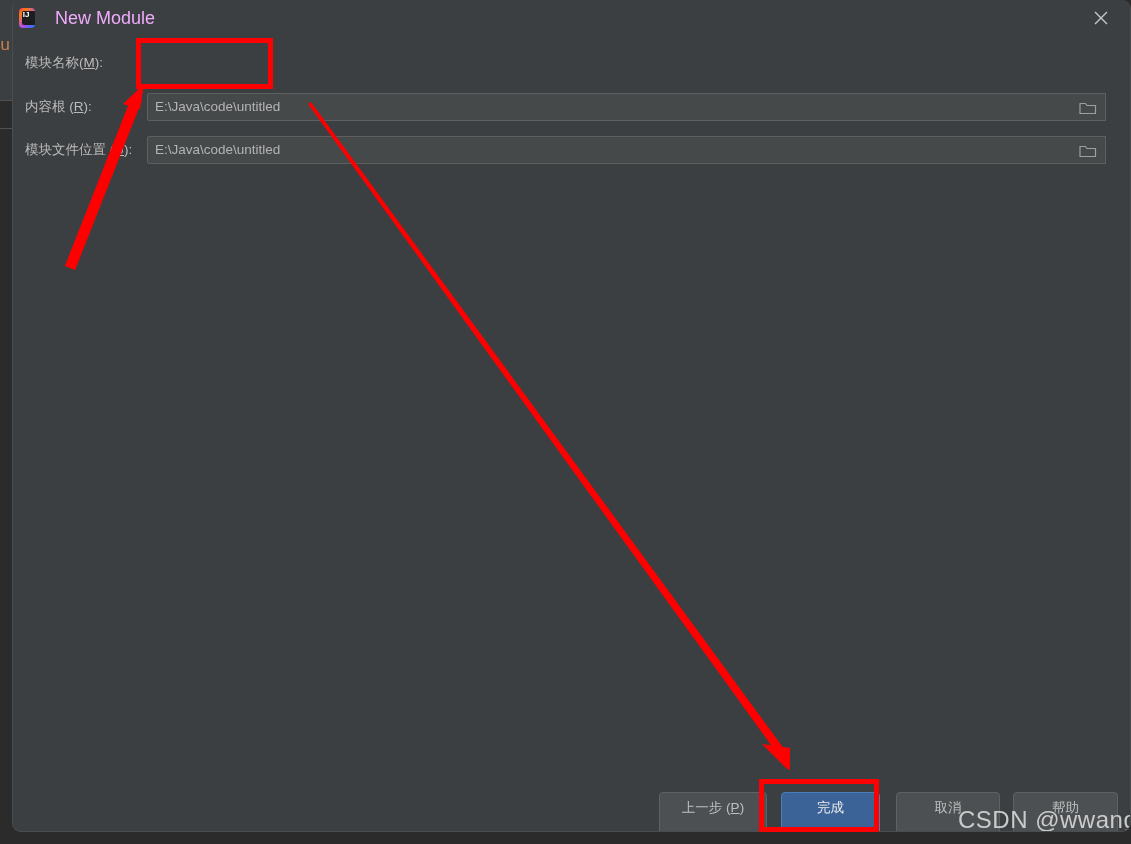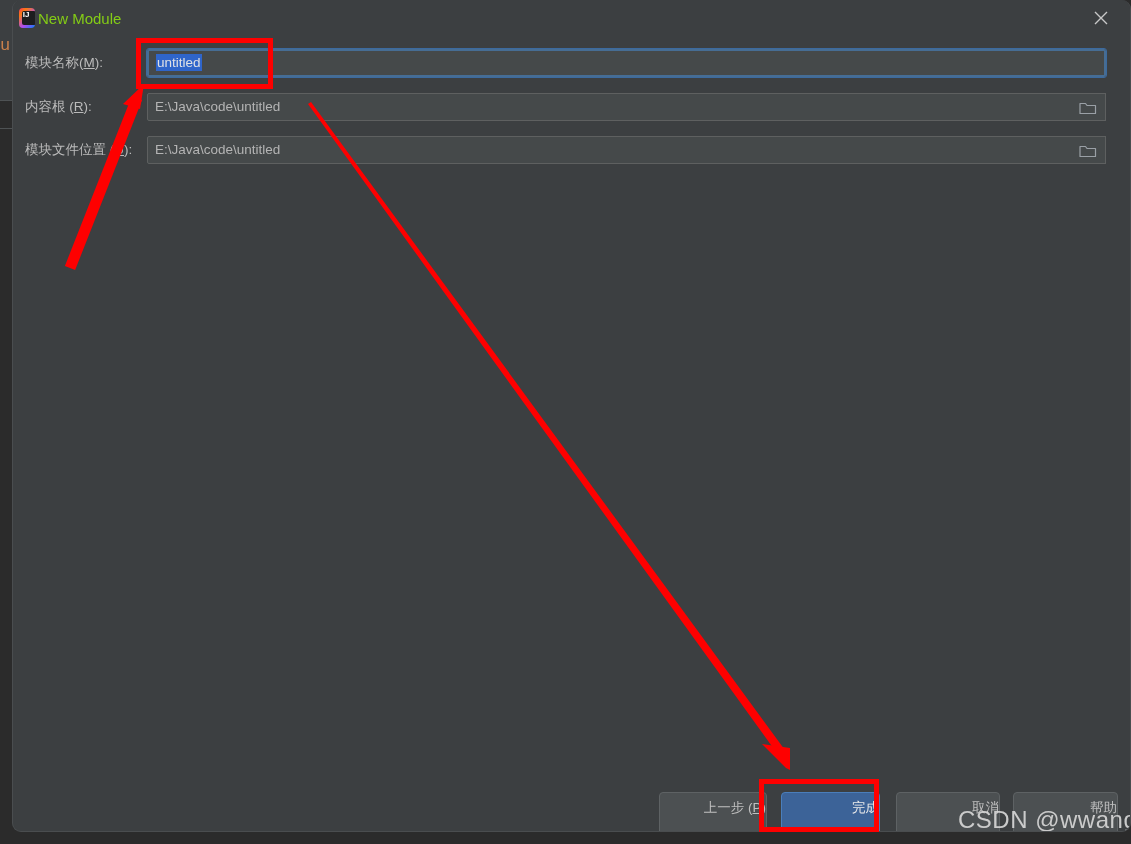--- a/index.html
+++ b/index.html
@@ -91,23 +91,23 @@
     width: 14px; height: 14px;
     color: #ffffff;
     font-size: 8px;
     font-weight: bold;
     line-height: 14px;
     text-align: center;
     font-family: "Liberation Sans", sans-serif;
   }
   .title-text {
     position: absolute;
-    left: 25px; top: 8px;
-    font-size: 15px;
-    color: #84cc16;
+    left: 42px; top: 8px;
+    font-size: 18px;
+    color: #f0abfc;
     line-height: 21px;
     white-space: nowrap;
   }
   .close-btn {
     position: absolute;
     right: 6px; top: 0px;
     width: 46px; height: 34px;
     cursor: pointer;
   }
   .close-btn svg { position: absolute; left: 16px; top: 11px; }
@@ -184,21 +184,21 @@
   .btn {
     position: absolute;
     top: 792px;
     height: 44px;
     background: #4c5052;
     border: 1px solid #5e6264;
     border-radius: 4px;
     color: #bfbfbf;
     font-size: 13.5px;
     line-height: 30px;
-    text-align: right;
+    text-align: center;
     cursor: pointer;
     font-family: "Liberation Sans", "DejaVu Sans", sans-serif;
   }
   .btn .mn { text-decoration: underline; }
   .btn-prev   { left: 646px; width: 108px; }
   .btn-finish {
     left: 768px; width: 99px;
     background: #3c6398;
     border: 1px solid #4a7ebb;
     color: #eaeaea;
@@ -254,23 +254,20 @@
       <div class="title-text">New Module</div>
       <div class="close-btn">
         <svg width="14" height="14" viewBox="0 0 14 14">
           <path d="M1 1 L13 13 M13 1 L1 13" stroke="#c8c8c8" stroke-width="1.4" fill="none"></path>
         </svg>
       </div>
     </div>
 
     <div class="form-row row-1">
       <div class="field-label"><span>模块名称(</span><span class="mn">M</span><span>):</span></div>
-      <div class="field-wrap">
-        <div class="txt-field focused"><span class="sel-text">untitled</span></div>
-      </div>
     </div>
 
     <div class="form-row row-2">
       <div class="field-label"><span>内容根 (</span><span class="mn">R</span><span>):</span></div>
       <div class="field-wrap with-btn">
         <div class="txt-field">E:\Java\code\untitled</div>
         <div class="browse-btn">
           <svg width="18" height="14" viewBox="0 0 18 14">
             <path d="M1 3 L1 12.5 L16.5 12.5 L16.5 4.5 L8 4.5 L6.5 2.5 L1 2.5 Z" fill="none" stroke="#9aa0a6" stroke-width="1.2" stroke-linejoin="round"></path>
           </svg>

